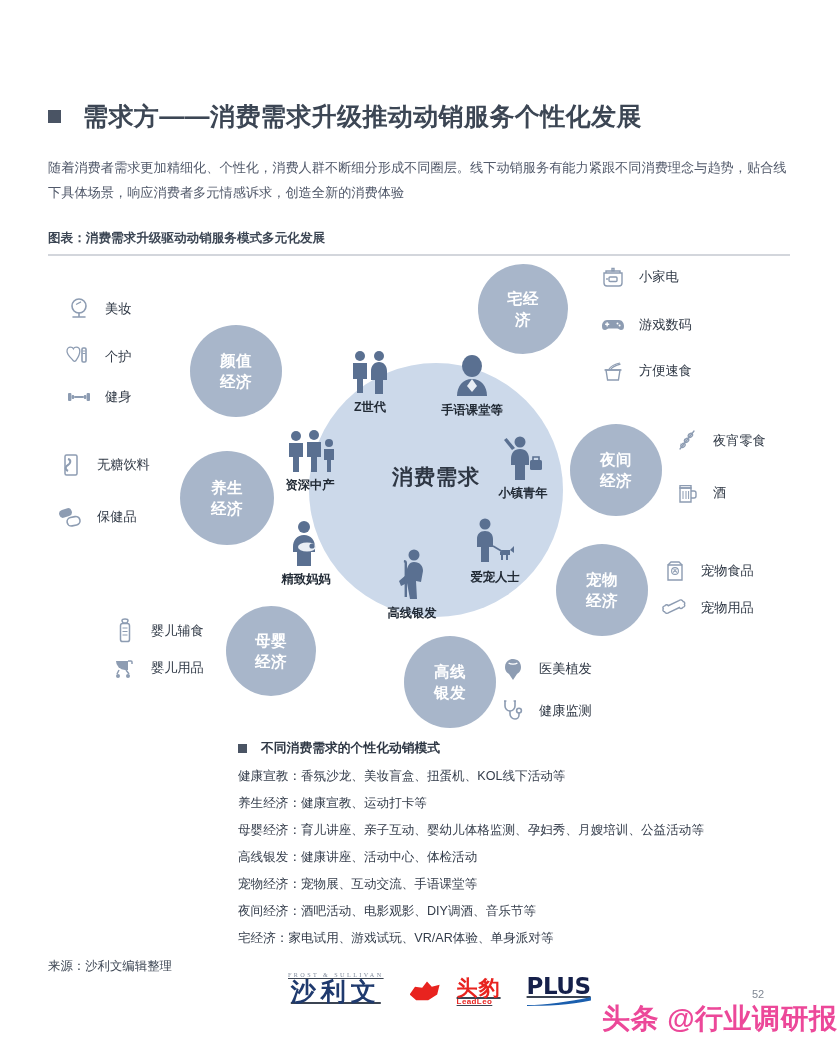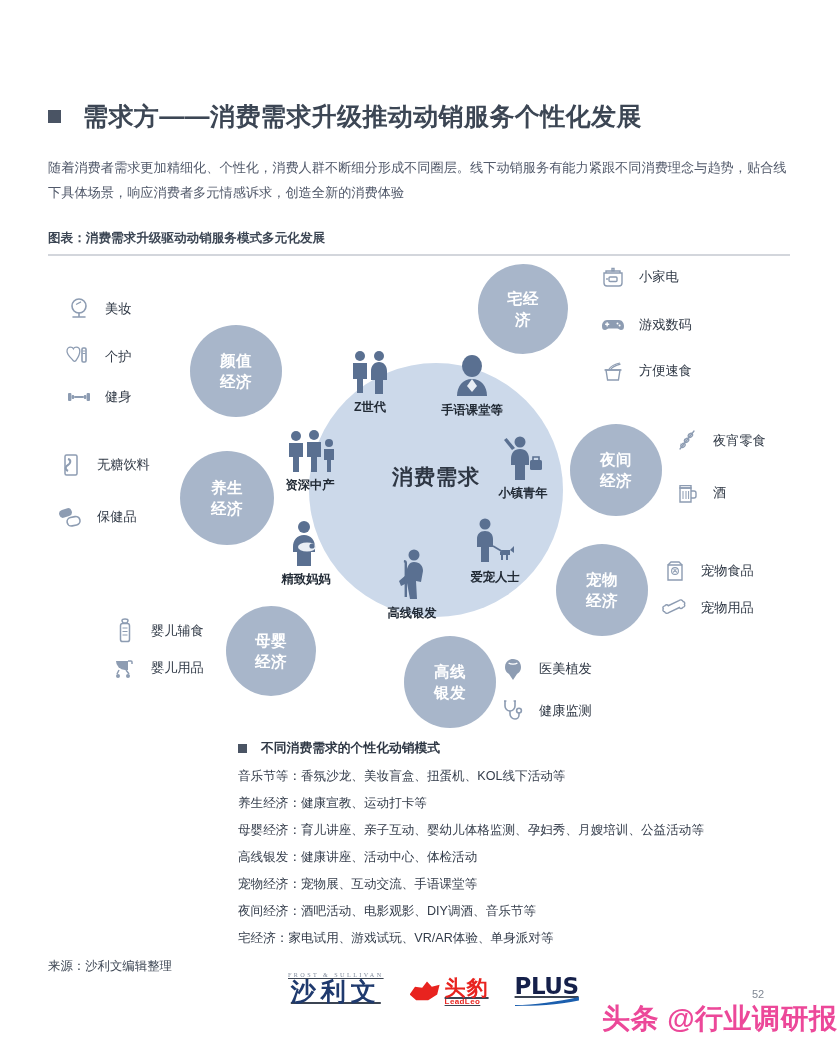--- a/index.html
+++ b/index.html
@@ -201,21 +201,21 @@
   .logo-fs { position: relative; text-align: center; }
   .logo-fs .fs-top {
     font-size: 6.2px; letter-spacing: 2.4px; color: #7f8a9b;
     font-family: "Liberation Serif", serif;
   }
   .logo-fs .fs-main {
     font-size: 25px; font-weight: bold; color: #1f3a6e;
     font-family: "DejaVu Sans", sans-serif; letter-spacing: 5px;
     line-height: 28px;
   }
-  .logo-ll { display: flex; align-items: center; gap: 5px; margin-top: 25px; }
+  .logo-ll { display: flex; align-items: center; gap: 17px; margin-top: 25px; }
   .logo-ll .ll-mark {
     width: 30px; height: 24px; background: #e8231f;
     clip-path: polygon(0% 62%, 18% 30%, 42% 34%, 58% 8%, 74% 30%, 100% 22%, 92% 62%, 62% 86%, 22% 86%);
   }
   .logo-ll .ll-txt { line-height: 1; }
   .logo-ll .ll-cn { font-size: 21px; font-weight: bold; color: #e8231f; letter-spacing: 1px; }
   .logo-ll .ll-en { font-size: 8px; font-weight: bold; color: #e8231f; letter-spacing: .4px; }
   .logo-plus { position: relative; padding-bottom: 7px; }
   .logo-plus .pl-txt {
     font-size: 23px; font-weight: bold; color: #15204a;
@@ -561,21 +561,21 @@
       </span>
       <span class="flabel">健康监测</span>
     </div>
   </div>
 
   <div class="list-head">
     <div class="b"></div>
     <div class="t">不同消费需求的个性化动销模式</div>
   </div>
 
-  <div class="mode-line" style="top:768px;">音乐节等：香氛沙龙、美妆盲盒、扭蛋机、KOL线下活动等</div>
+  <div class="mode-line" style="top:768px;">健康宣教：香氛沙龙、美妆盲盒、扭蛋机、KOL线下活动等</div>
   <div class="mode-line" style="top:795px;">养生经济：健康宣教、运动打卡等</div>
   <div class="mode-line" style="top:822px;">母婴经济：育儿讲座、亲子互动、婴幼儿体格监测、孕妇秀、月嫂培训、公益活动等</div>
   <div class="mode-line" style="top:849px;">高线银发：健康讲座、活动中心、体检活动</div>
   <div class="mode-line" style="top:876px;">宠物经济：宠物展、互动交流、手语课堂等</div>
   <div class="mode-line" style="top:903px;">夜间经济：酒吧活动、电影观影、DIY调酒、音乐节等</div>
   <div class="mode-line" style="top:930px;">宅经济：家电试用、游戏试玩、VR/AR体验、单身派对等</div>
 
   <div class="source">来源：沙利文编辑整理</div>
 
   <div class="logos">

